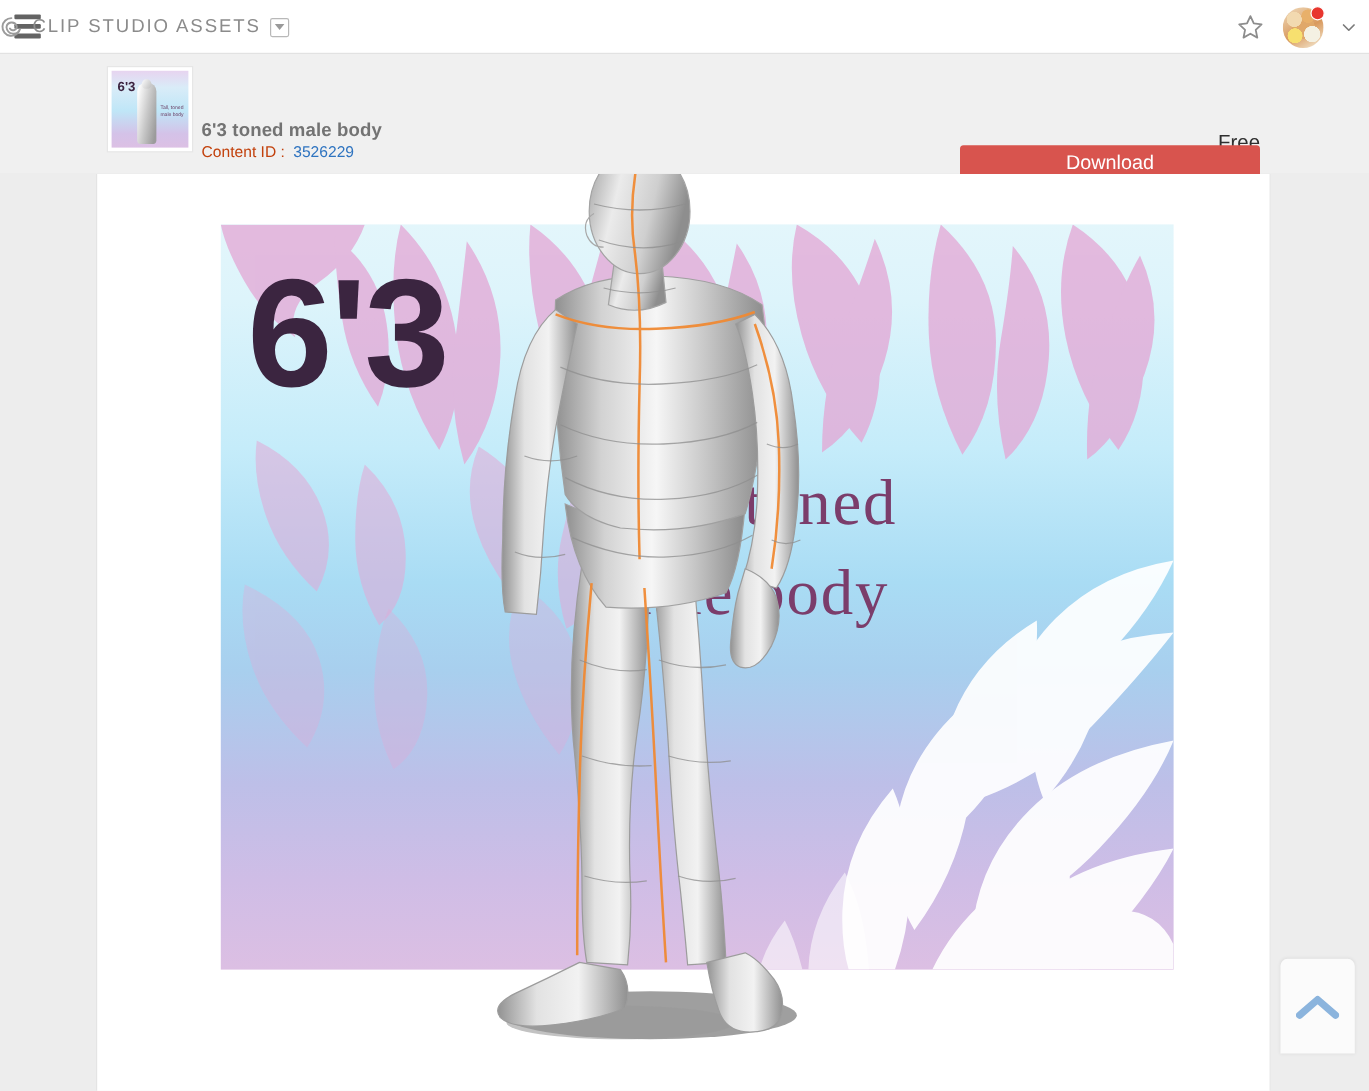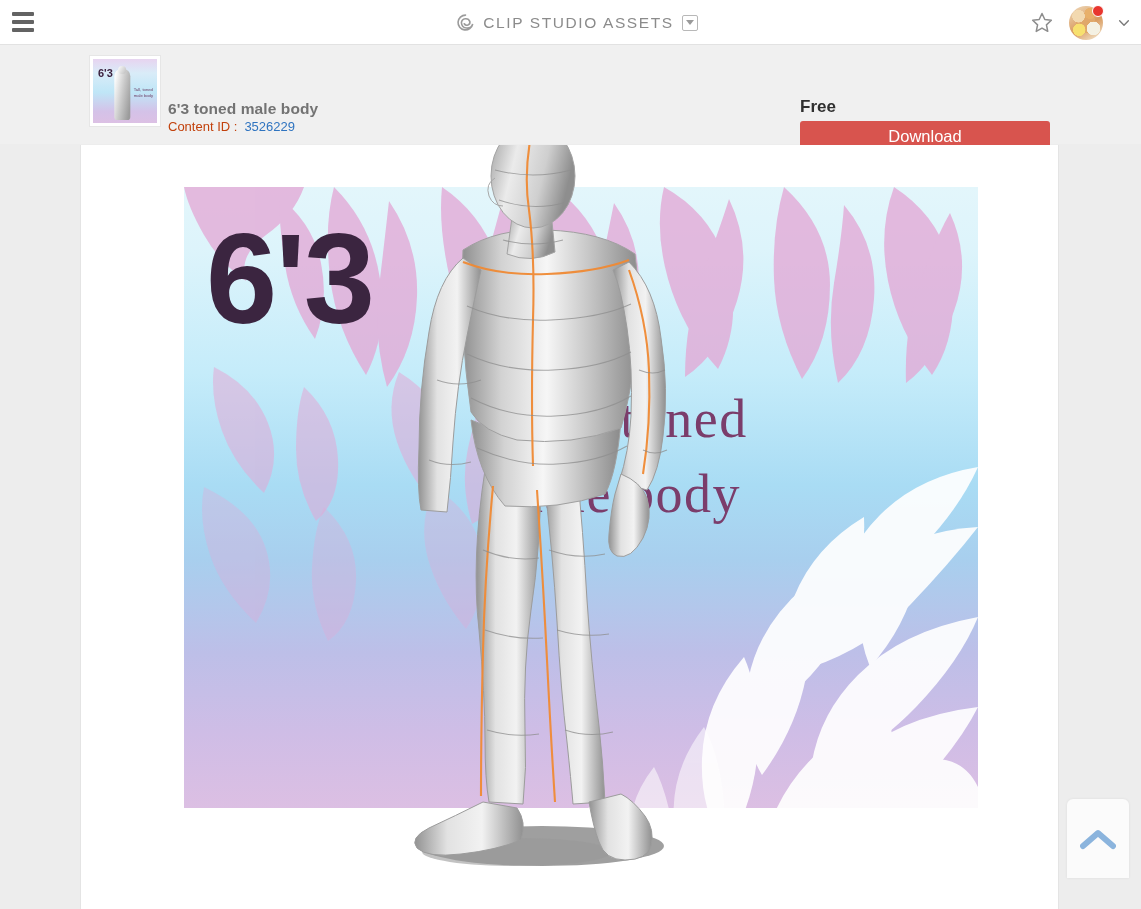--- a/index.html
+++ b/index.html
@@ -20,22 +20,22 @@
   }
   .hamburger {
     position: absolute; left: 12px; top: 12px;
     width: 22px; height: 20px;
     display: flex; flex-direction: column; justify-content: space-between;
     cursor: pointer;
   }
   .hamburger span { display: block; height: 4px; background: #636363; border-radius: 1px; }
 
   .brand {
-    position: absolute; left: 13px; right: 0; top: 0; height: 45px;
-    display: flex; align-items: center; justify-content: center;
+    position: absolute; left: 0; right: 0; top: 0; height: 45px;
+    display: flex; align-items: center; 
     gap: 8px; cursor: pointer;
   }
   .brand-spiral { width: 19px; height: 19px; display: block; }
   .brand-text {
     font-size: 15.5px; letter-spacing: 1.6px; color: #8b8b8b; font-weight: 400;
   }
   .brand-caret {
     width: 16px; height: 16px; border: 1px solid #b8b8b8; border-radius: 2px;
     display: flex; align-items: center; justify-content: center;
   }
@@ -129,22 +129,22 @@
   .heart { width: 17px; height: 16px; display: block; }
   .like-word { font-size: 10.5px; color: #555; font-weight: 700; }
   .like-count { font-size: 15.5px; color: #333; font-weight: 700; margin-left: -1px; }
   .sq-btn { width: 37px; }
   .star-gray { width: 18px; height: 18px; display: block; }
   .dots { display: flex; gap: 3px; }
   .dots i { width: 4.5px; height: 4.5px; border-radius: 50%; background: #777; display: block; }
 
   
   .free-label {
-    position: absolute; left: 800px; top: 52px; width: 250px;
-    text-align: left; font-size: 17px; font-weight: 700; color: #2f2f2f;
+    position: absolute; left: 800px; top: 64px; width: 250px;
+    text-align: right; font-size: 17px; font-weight: 400; color: #2f2f2f;
   }
   .dl-btn {
     position: absolute; left: 800px; top: 76px;
     width: 250px; height: 31px;
     background: #d8544e; border: none; border-radius: 3px;
     color: #fff; font-size: 16.5px; font-family: "Liberation Sans", sans-serif;
     cursor: pointer;
   }
   .sub-links {
     position: absolute; left: 800px; top: 113px; width: 250px;

